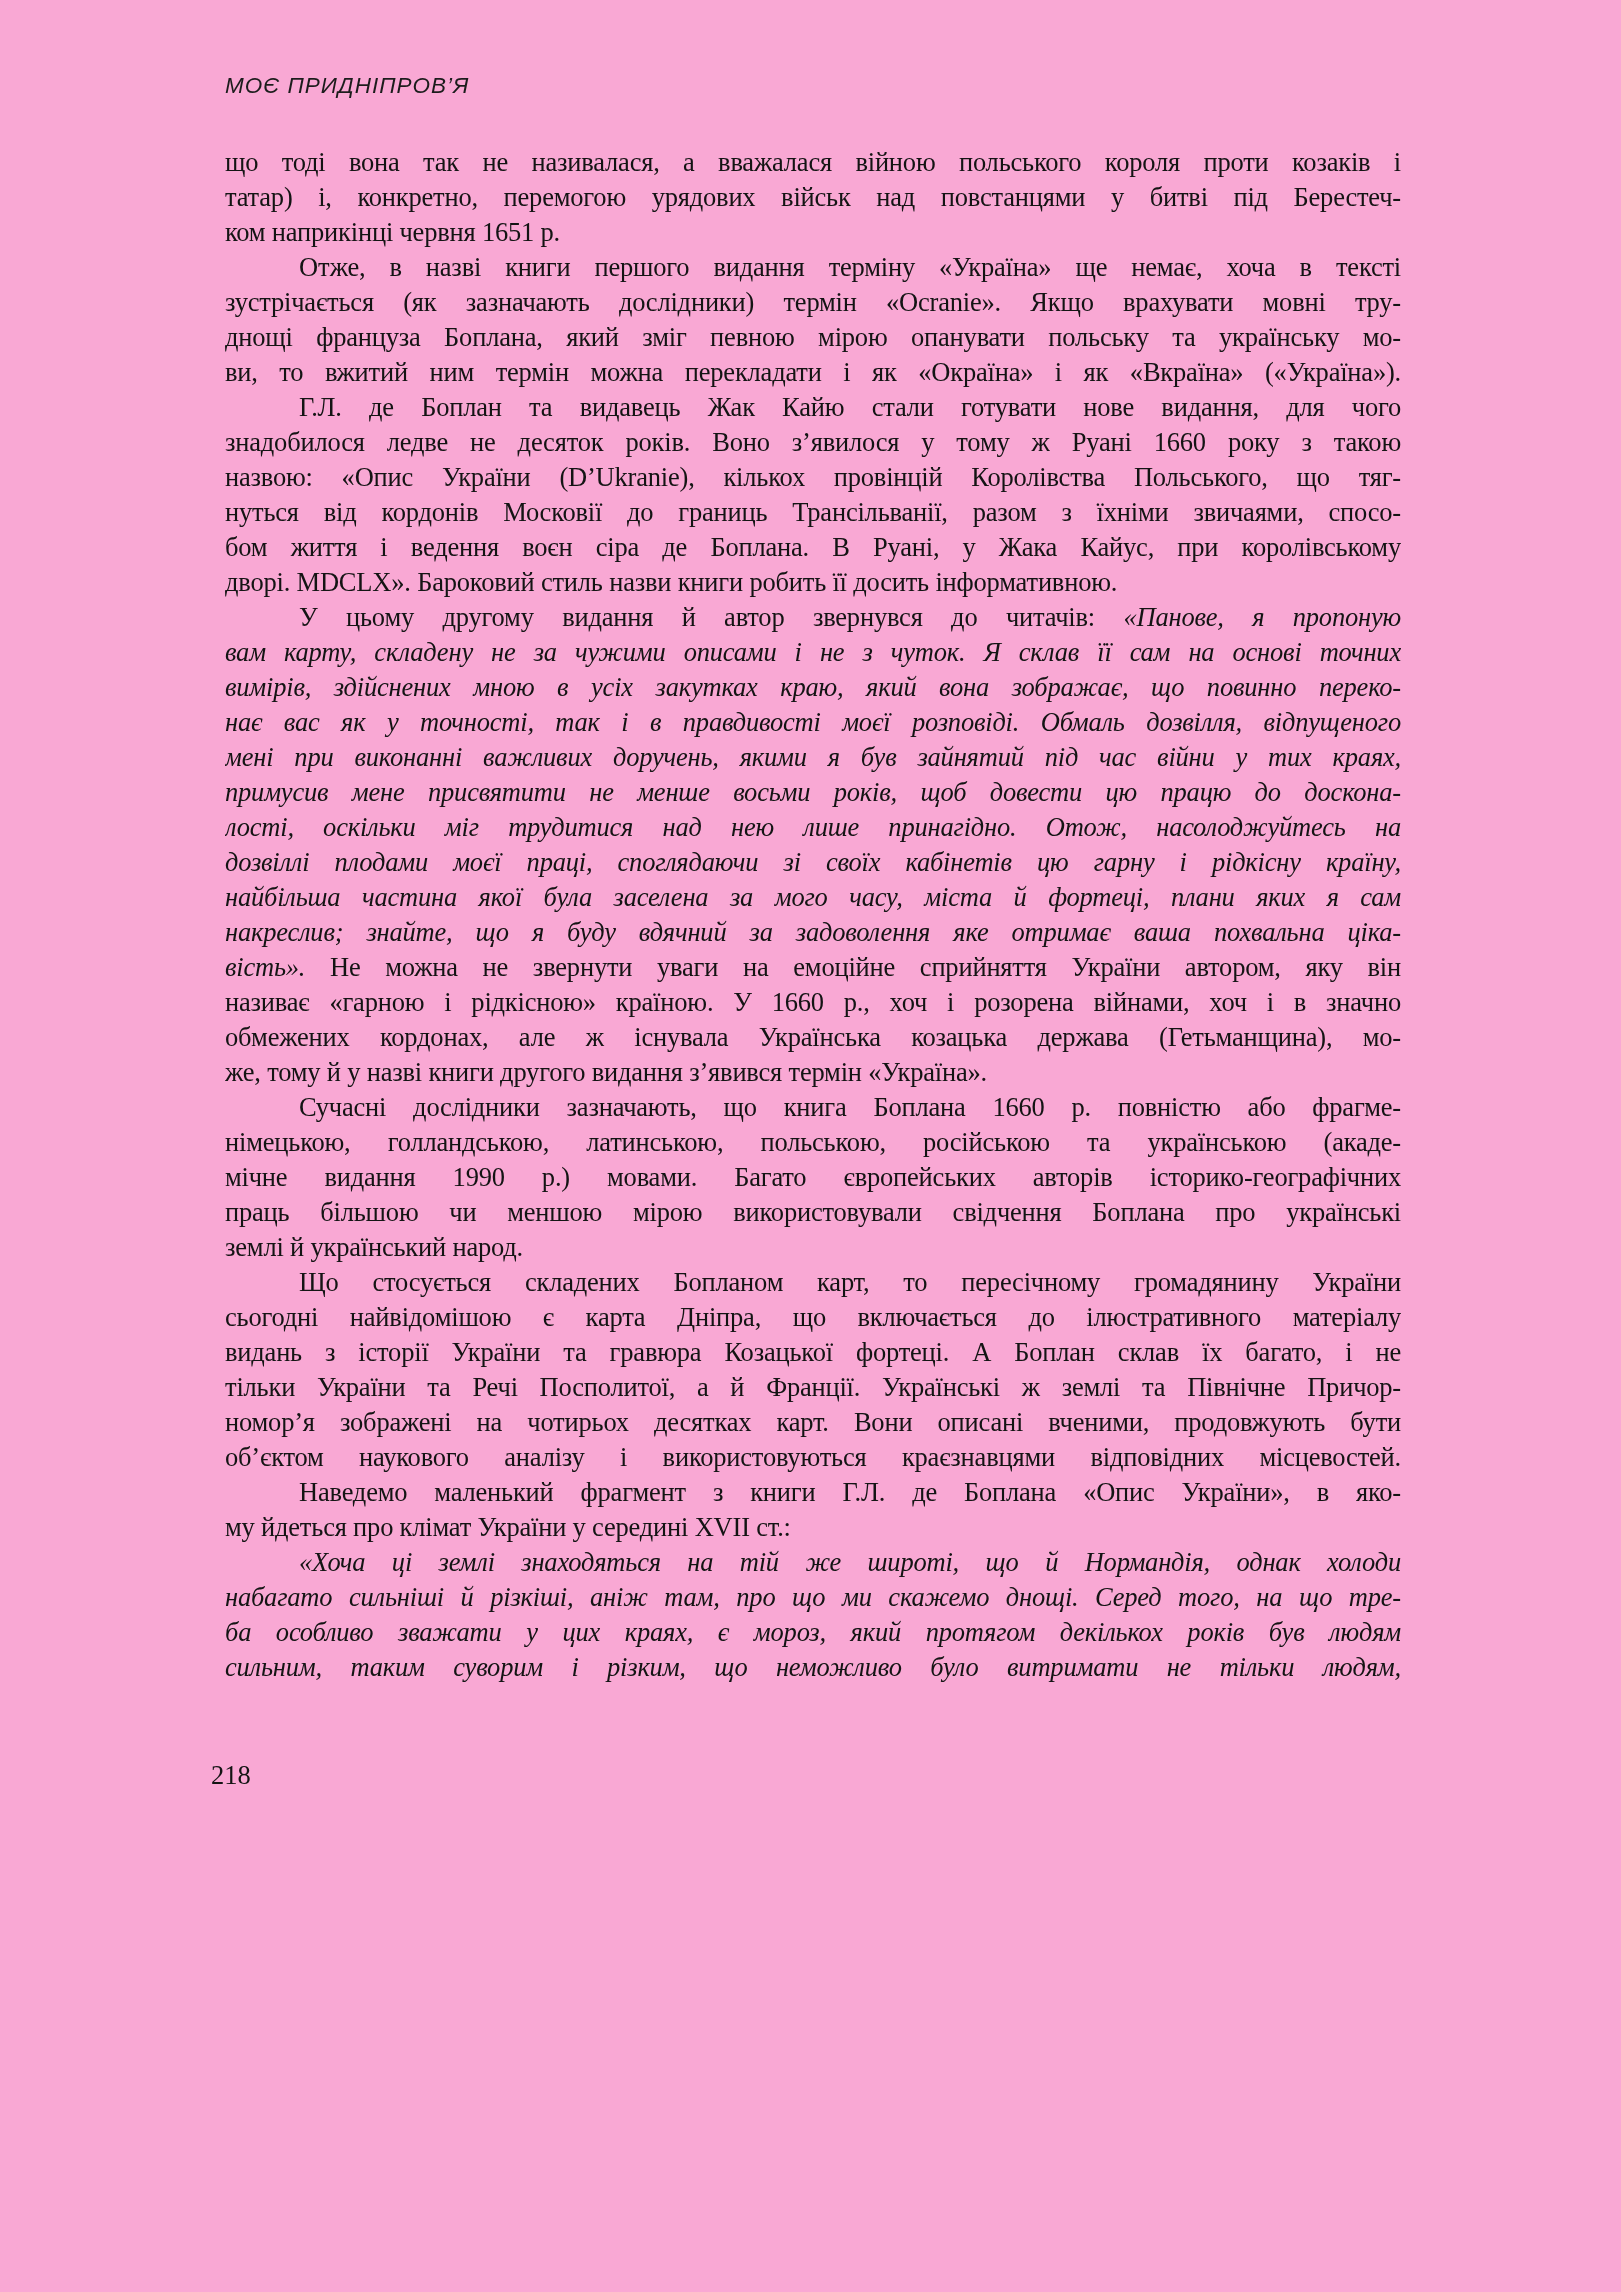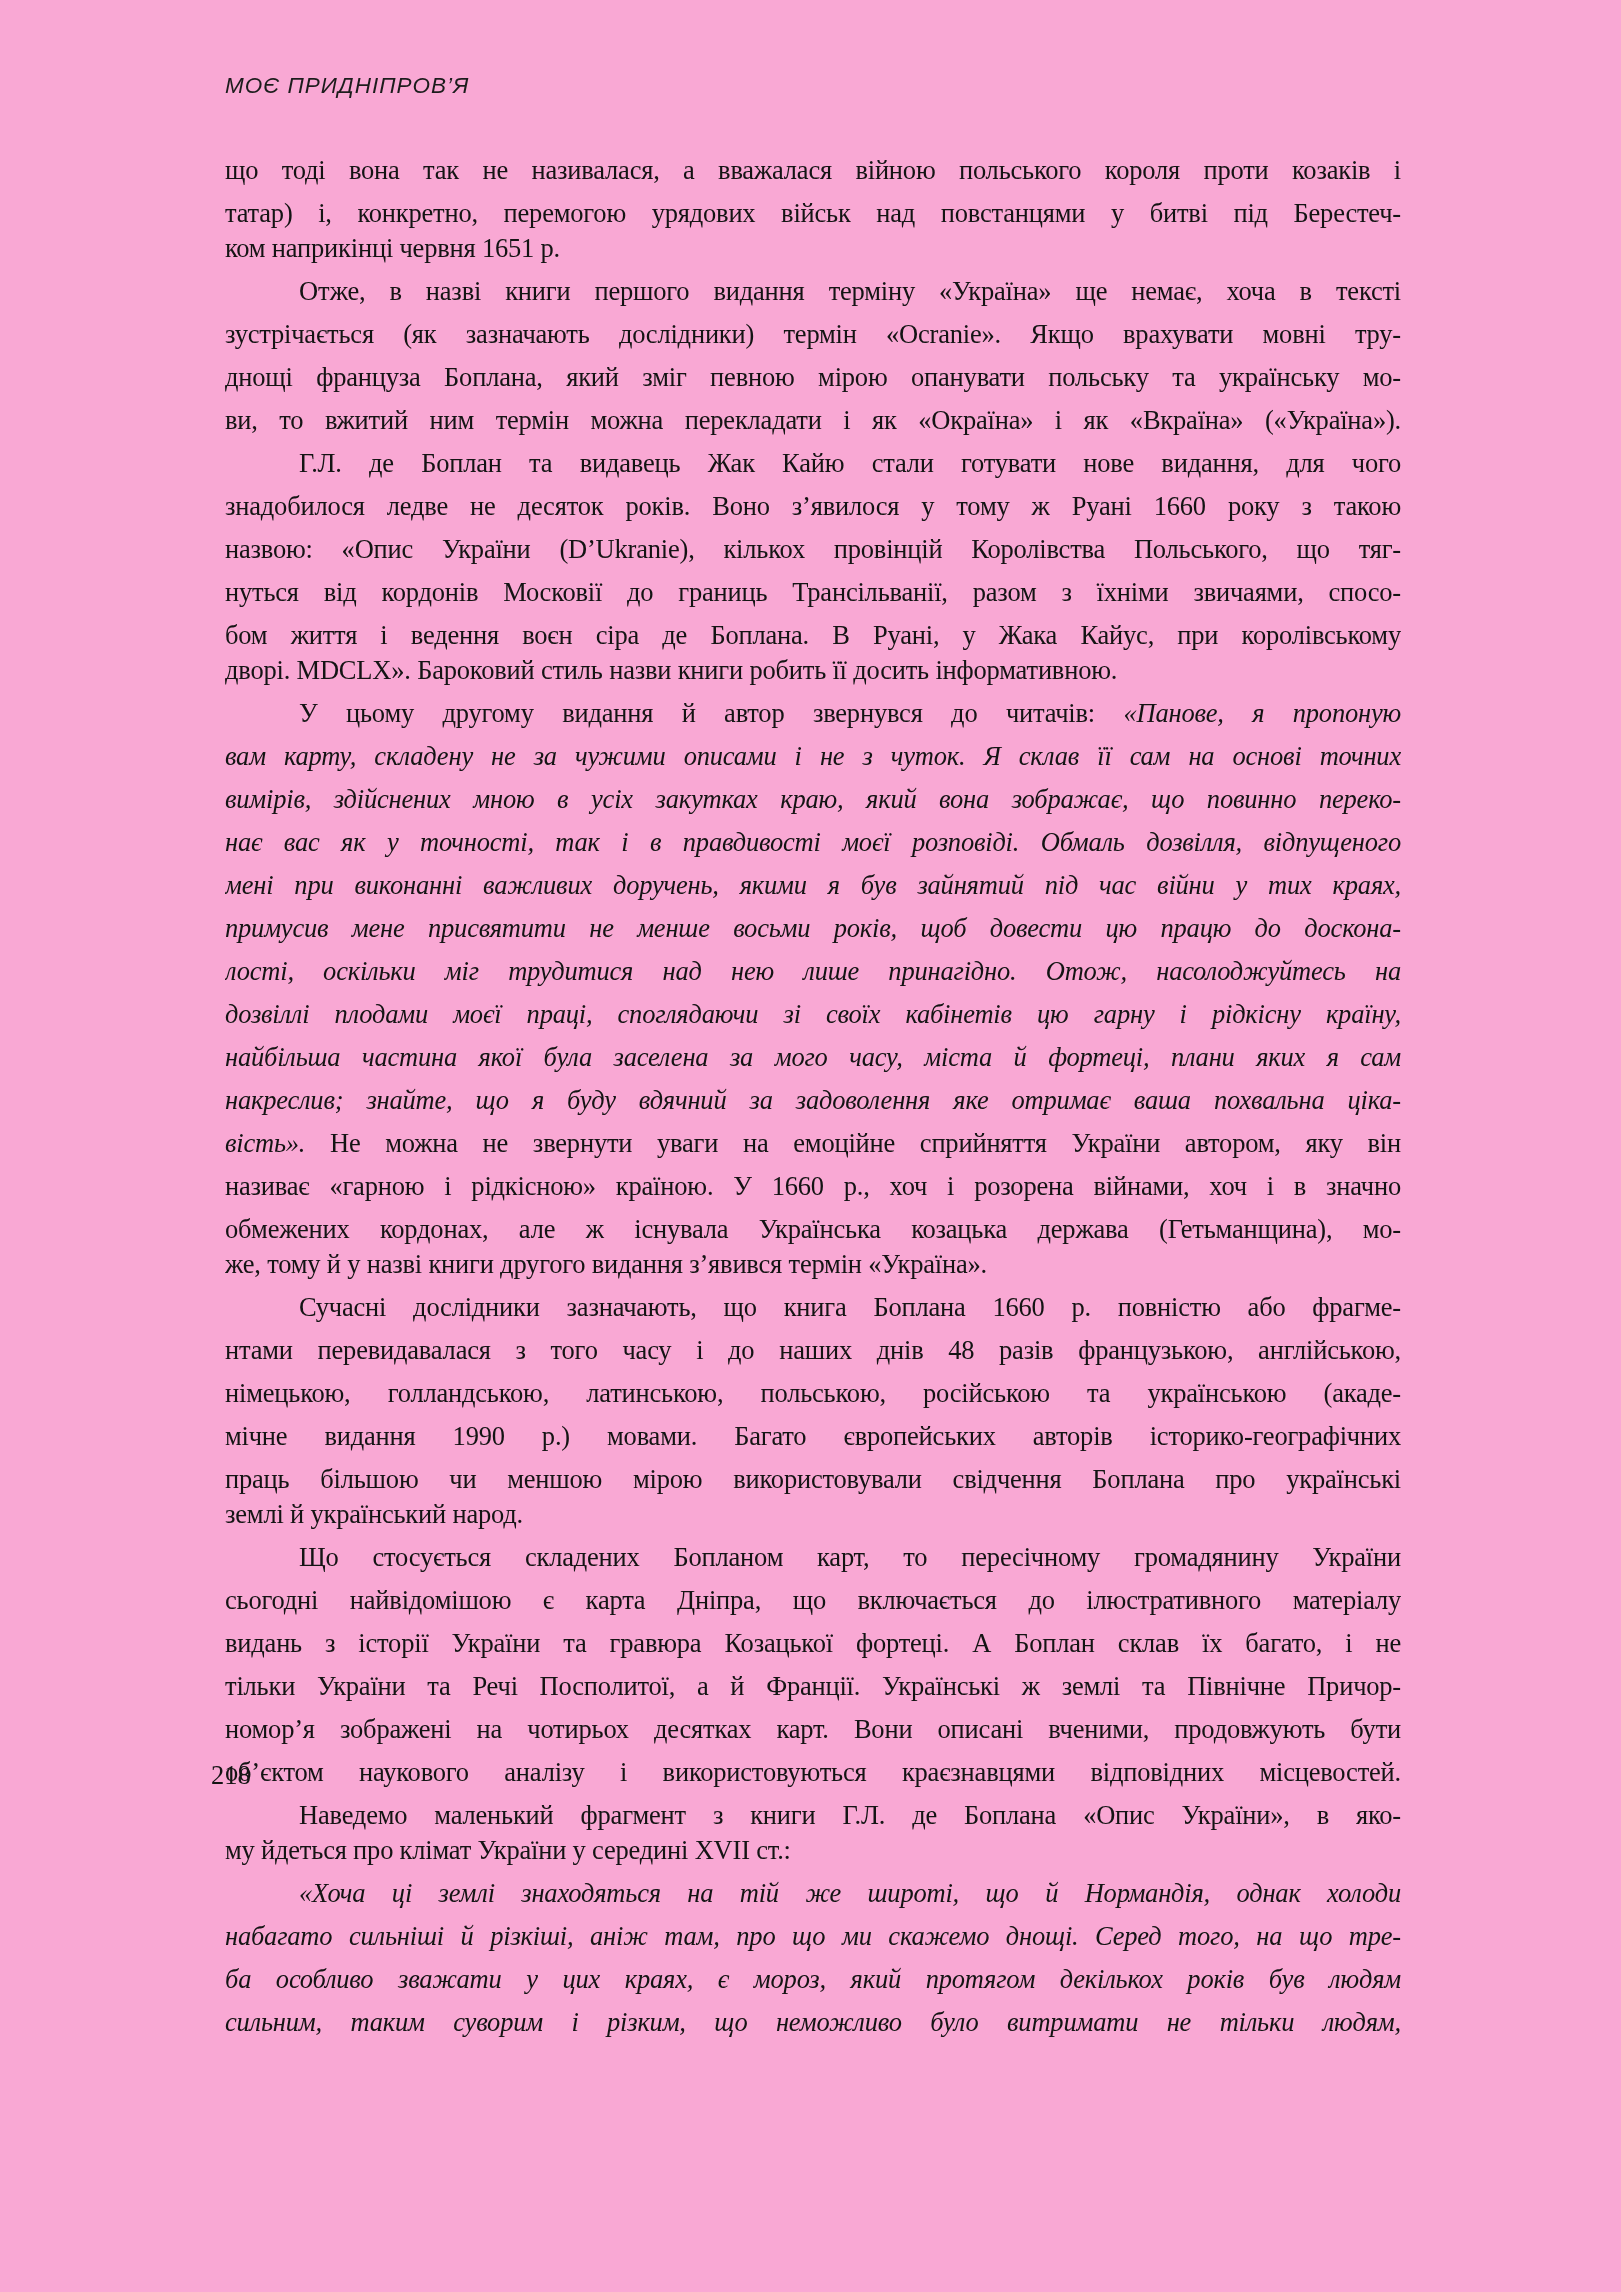--- a/index.html
+++ b/index.html
@@ -37,21 +37,20 @@
     color: #141414;
   }
   .ln {
     height: 35px;
     line-height: 35px;
     overflow: hidden;
   }
   .j {
     text-align: justify;
     text-align-last: justify;
-    margin-top: 8px;
   }
   .ind { padding-left: 74px; font-family: Liberation Serif, serif; }
   .it { font-style: italic; }
   .page-number {
     position: absolute;
     left: 211px;
     top: 1760px;
     font-size: 26.5px;
     color: #141414;
   }
@@ -85,21 +84,20 @@
     <div class="ln j it"><span>примусив мене присвятити не менше восьми років, щоб довести цю працю до доскона-</span></div>
     <div class="ln j it"><span>лості, оскільки міг трудитися над нею лише принагідно. Отож, насолоджуйтесь на</span></div>
     <div class="ln j it"><span>дозвіллі плодами моєї праці, споглядаючи зі своїх кабінетів цю гарну і рідкісну країну,</span></div>
     <div class="ln j it"><span>найбільша частина якої була заселена за мого часу, міста й фортеці, плани яких я сам</span></div>
     <div class="ln j it"><span>накреслив; знайте, що я буду вдячний за задоволення яке отримає ваша похвальна ціка-</span></div>
     <div class="ln j"><span class="it">вість». </span><span>Не можна не звернути уваги на емоційне сприйняття України автором, яку він</span></div>
     <div class="ln j"><span>називає «гарною і рідкісною» країною. У 1660 р., хоч і розорена війнами, хоч і в значно</span></div>
     <div class="ln j"><span>обмежених кордонах, але ж існувала Українська козацька держава (Гетьманщина), мо-</span></div>
     <div class="ln"><span>же, тому й у назві книги другого видання з’явився термін «Україна».</span></div>
     <div class="ln j ind"><span>Сучасні дослідники зазначають, що книга Боплана 1660 р. повністю або фрагме-</span></div>
-    <div class="ln j"><span>нтами перевидавалася з того часу і до наших днів 48 разів французькою, англійською,</span></div>
     <div class="ln j"><span>німецькою, голландською, латинською, польською, російською та українською (акаде-</span></div>
     <div class="ln j"><span>мічне видання 1990 р.) мовами. Багато європейських авторів історико-географічних</span></div>
     <div class="ln j"><span>праць більшою чи меншою мірою використовували свідчення Боплана про українські</span></div>
     <div class="ln"><span>землі й український народ.</span></div>
     <div class="ln j ind"><span>Що стосується складених Бопланом карт, то пересічному громадянину України</span></div>
     <div class="ln j"><span>сьогодні найвідомішою є карта Дніпра, що включається до ілюстративного матеріалу</span></div>
     <div class="ln j"><span>видань з історії України та гравюра Козацької фортеці. А Боплан склав їх багато, і не</span></div>
     <div class="ln j"><span>тільки України та Речі Посполитої, а й Франції. Українські ж землі та Північне Причор-</span></div>
     <div class="ln j"><span>номор’я зображені на чотирьох десятках карт. Вони описані вченими, продовжують бути</span></div>
     <div class="ln j"><span>об’єктом наукового аналізу і використовуються краєзнавцями відповідних місцевостей.</span></div>

